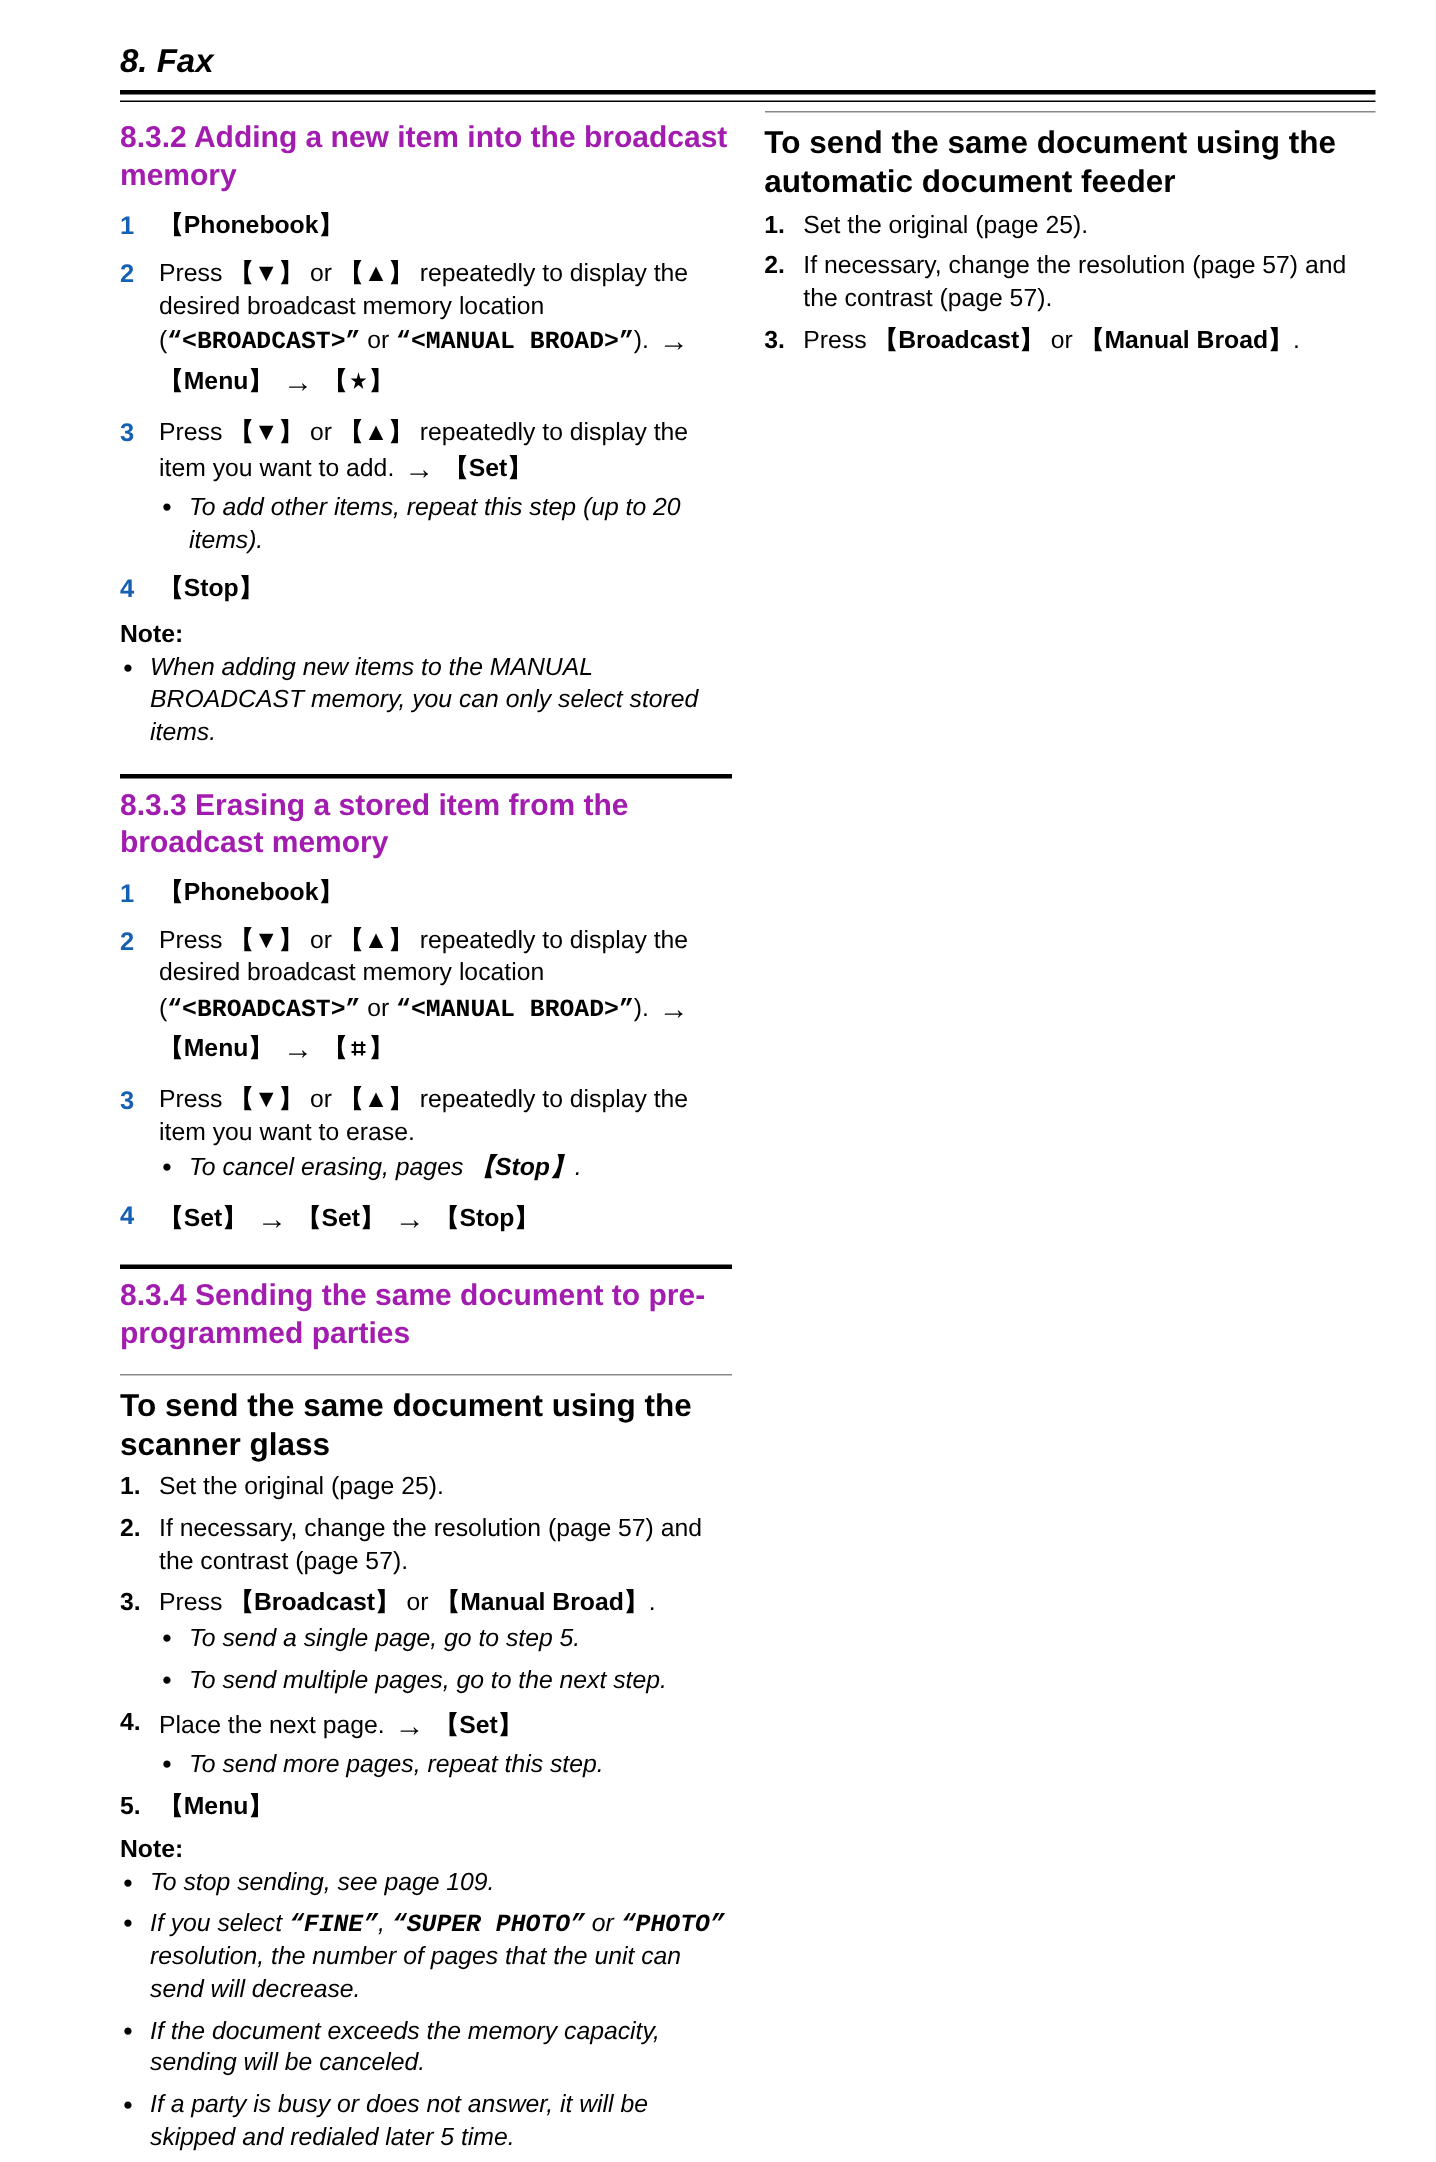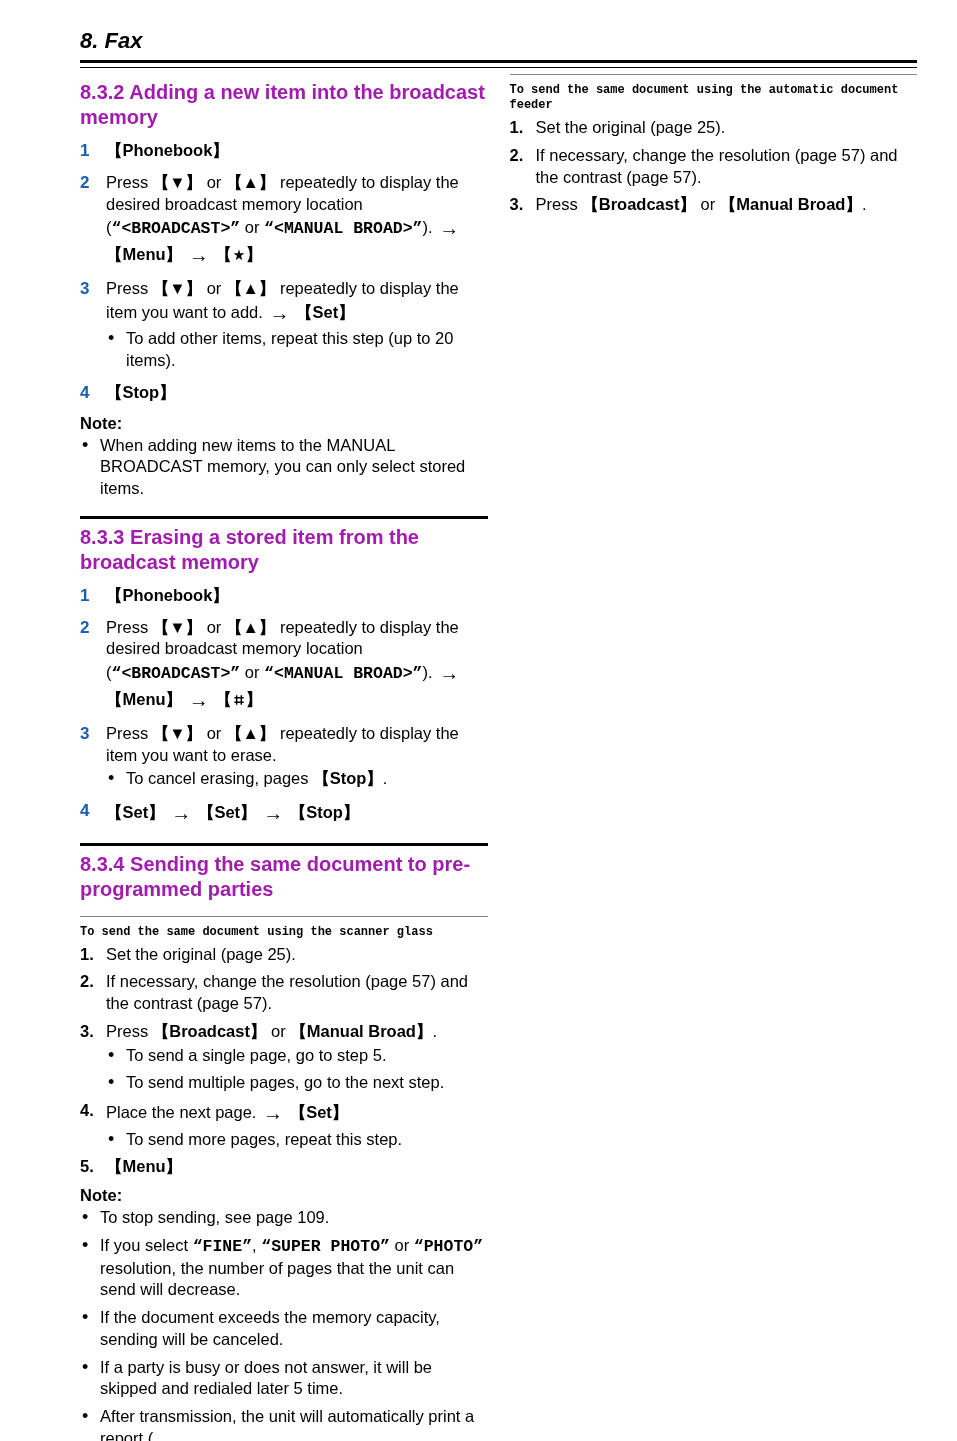--- a/index.html
+++ b/index.html
@@ -51,25 +51,24 @@
   .rule-before {
     border-top: 3px solid #000;
     margin-top: 16px;
     padding-top: 0;
   }
   .sub-rule {
     border-top: 1px solid #888;
     margin: 14px 0 8px 0;
   }
   .run-title {
-    font-size: 12px;
+    font-size: 21px;
     font-weight: bold;
     margin: 6px 0 4px 0;
     line-height: 1.25;
-    font-family: Liberation Mono, monospace;
   }
   ol.steps, ol.numsteps {
     list-style: none;
     padding: 0;
     margin: 0 0 6px 0;
   }
   ol.steps > li {
     position: relative;
     padding-left: 26px;
     margin-bottom: 10px;
@@ -95,20 +94,21 @@
     position: absolute;
     left: 0;
     top: 0;
     font-weight: bold;
     font-size: 16.5px;
   }
   ul.bul {
     list-style: none;
     padding: 0;
     margin: 2px 0 4px 0;
+    font-style: italic;
   }
   ul.bul > li {
     position: relative;
     padding-left: 20px;
     margin-bottom: 6px;
     font-size: 16.5px;
     line-height: 1.32;
   }
   ul.bul > li::before {
     content: "•";

